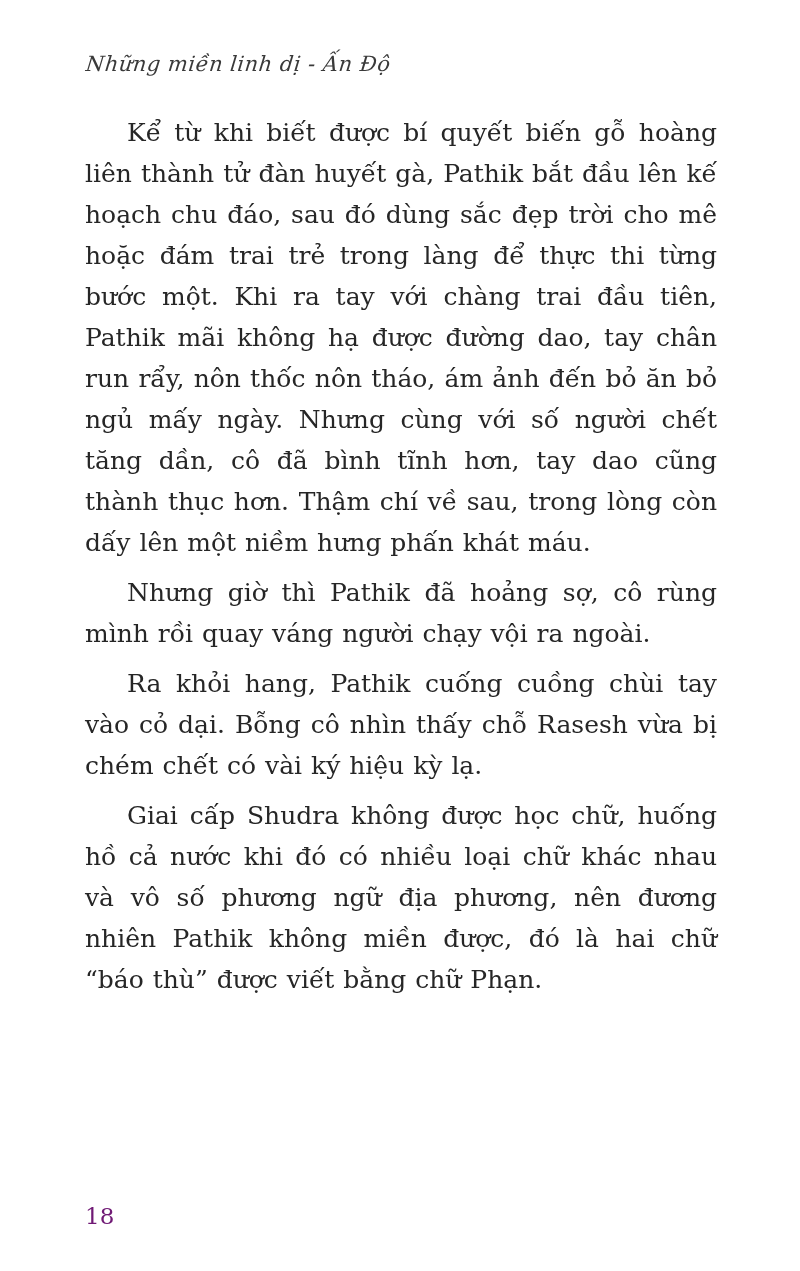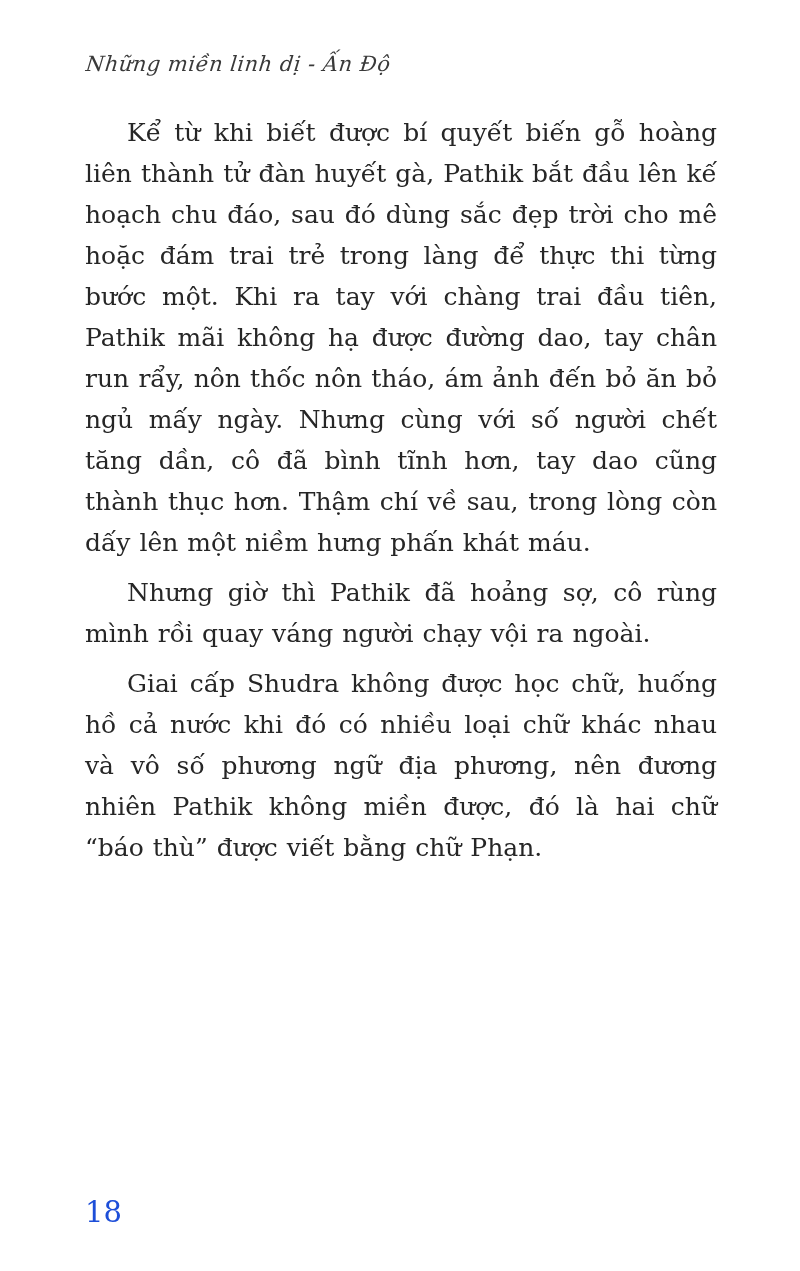--- a/index.html
+++ b/index.html
@@ -43,33 +43,34 @@
   .text-block p.no-indent {
     text-indent: 0;
   }
   .text-block p + p {
     margin-top: 9px;
   }
   .page-number {
     position: absolute;
     left: 85px;
     bottom: 42px;
-    font-size: 29px;
-    color: #1d4ed8;
+    font-size: 23px;
+    color: #701a75;
   }
 </style>
 </head>
 <body>
 
 <div class="page">
 
   <div class="running-head">Những miền linh dị - Ấn Độ</div>
 
   <div class="text-block">
     <p>Kể từ khi biết được bí quyết biến gỗ hoàng liên thành tử đàn huyết gà, Pathik bắt đầu lên kế hoạch chu đáo, sau đó dùng sắc đẹp trời cho mê hoặc đám trai trẻ trong làng để thực thi từng bước một. Khi ra tay với chàng trai đầu tiên, Pathik mãi không hạ được đường dao, tay chân run rẩy, nôn thốc nôn tháo, ám ảnh đến bỏ ăn bỏ ngủ mấy ngày. Nhưng cùng với số người chết tăng dần, cô đã bình tĩnh hơn, tay dao cũng thành thục hơn. Thậm chí về sau, trong lòng còn dấy lên một niềm hưng phấn khát máu.</p>
     <p>Nhưng giờ thì Pathik đã hoảng sợ, cô rùng mình rồi quay váng người chạy vội ra ngoài.</p>
+    <p>Ra khỏi hang, Pathik cuống cuồng chùi tay vào cỏ dại. Bỗng cô nhìn thấy chỗ Rasesh vừa bị chém chết có vài ký hiệu kỳ lạ.</p>
     <p>Giai cấp Shudra không được học chữ, huống hồ cả nước khi đó có nhiều loại chữ khác nhau và vô số phương ngữ địa phương, nên đương nhiên Pathik không miền được, đó là hai chữ “báo thù” được viết bằng chữ Phạn.</p>
 
   </div>
 
   <div class="page-number">18</div>
 
 </div>
 
 </body></html>

